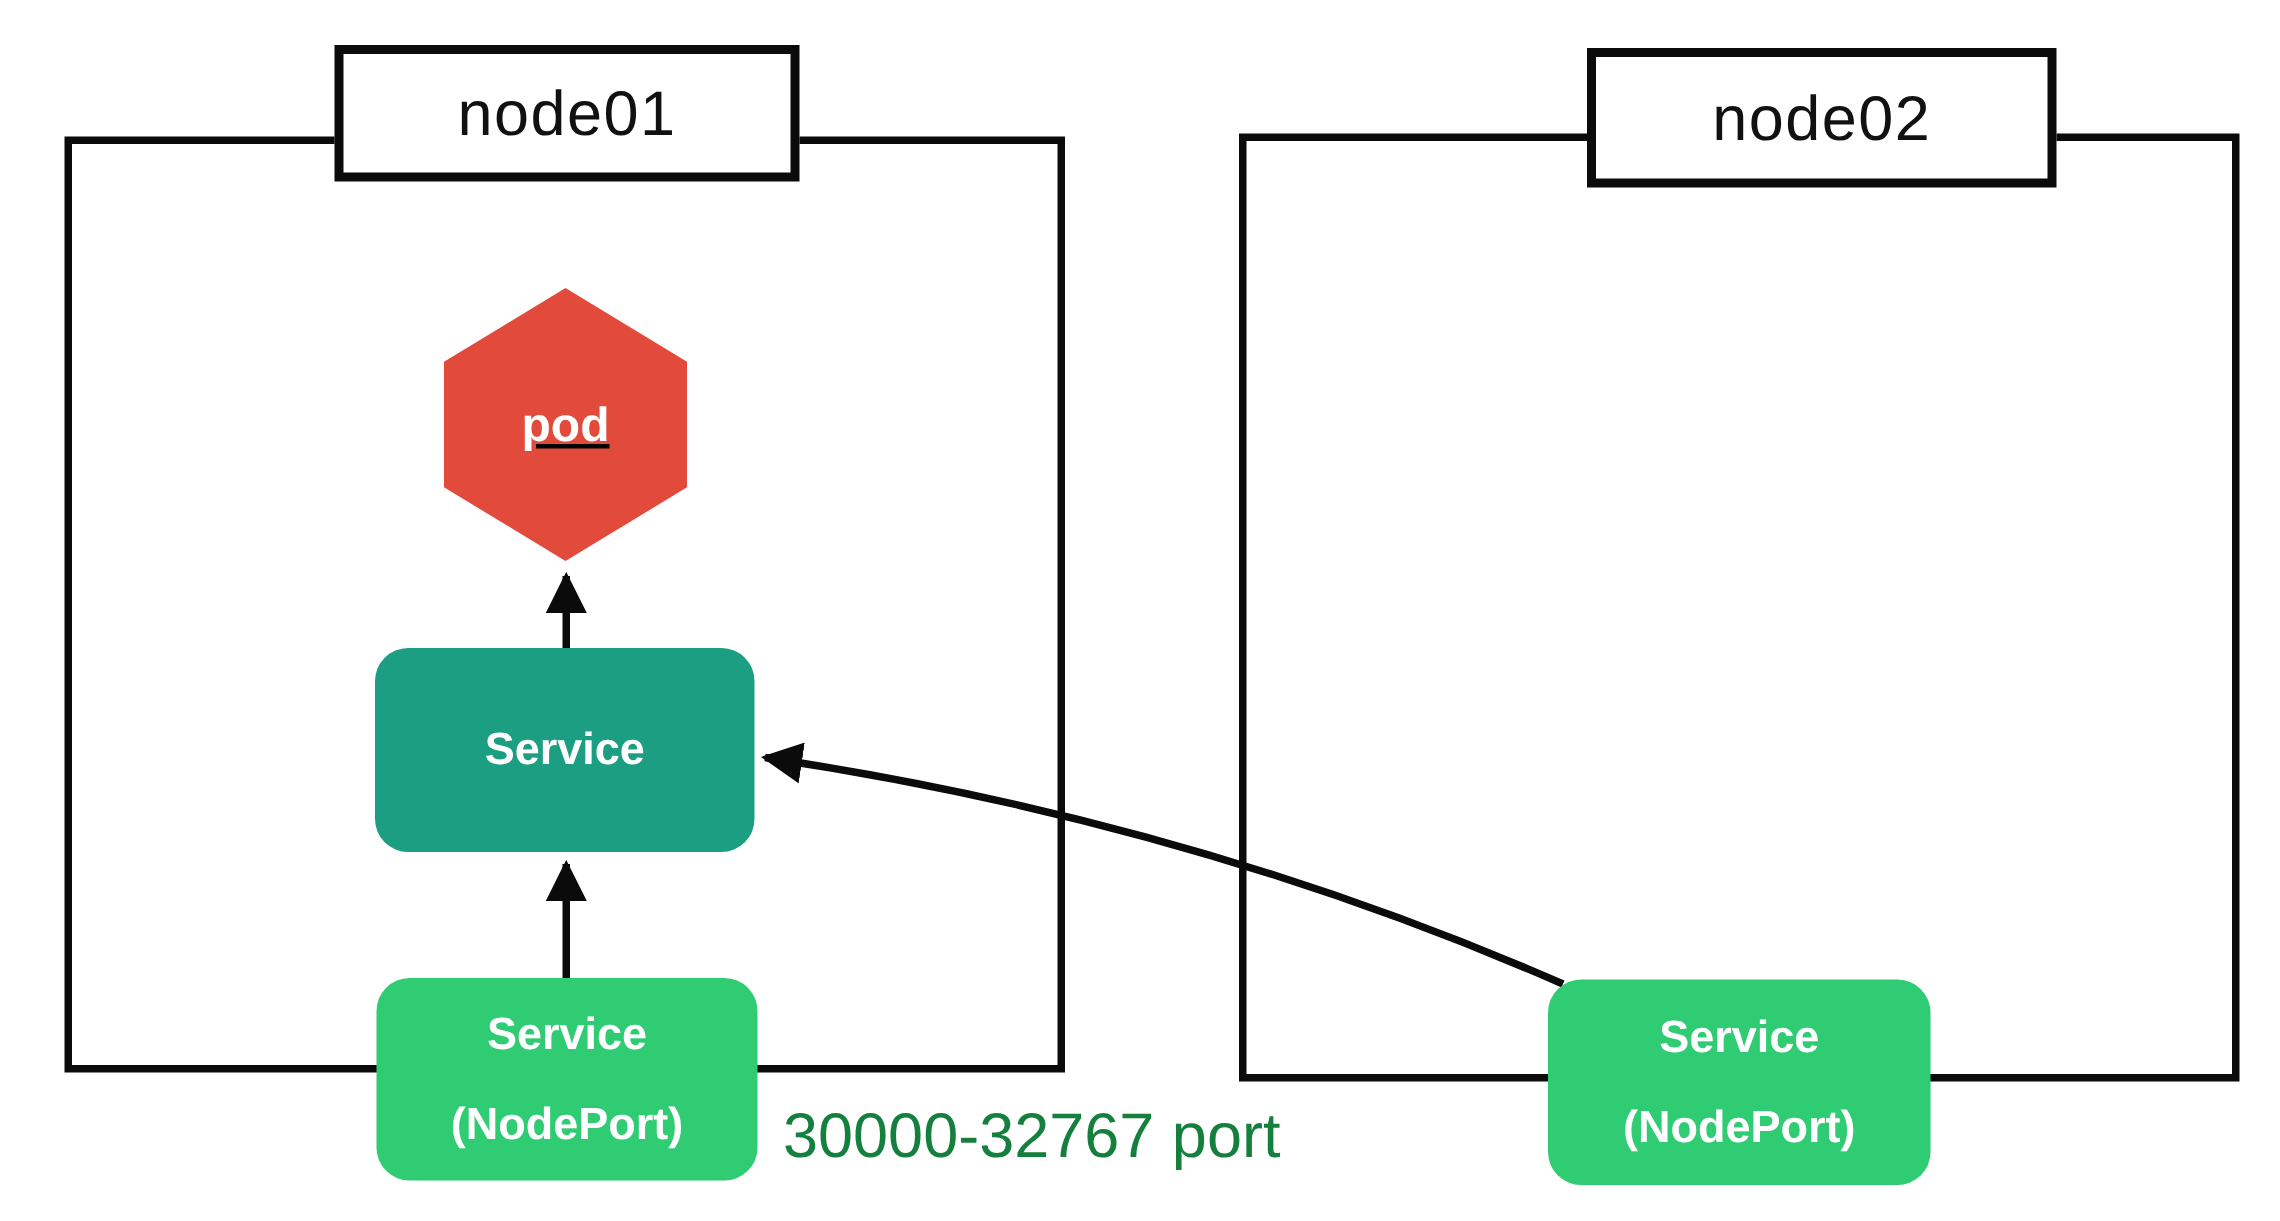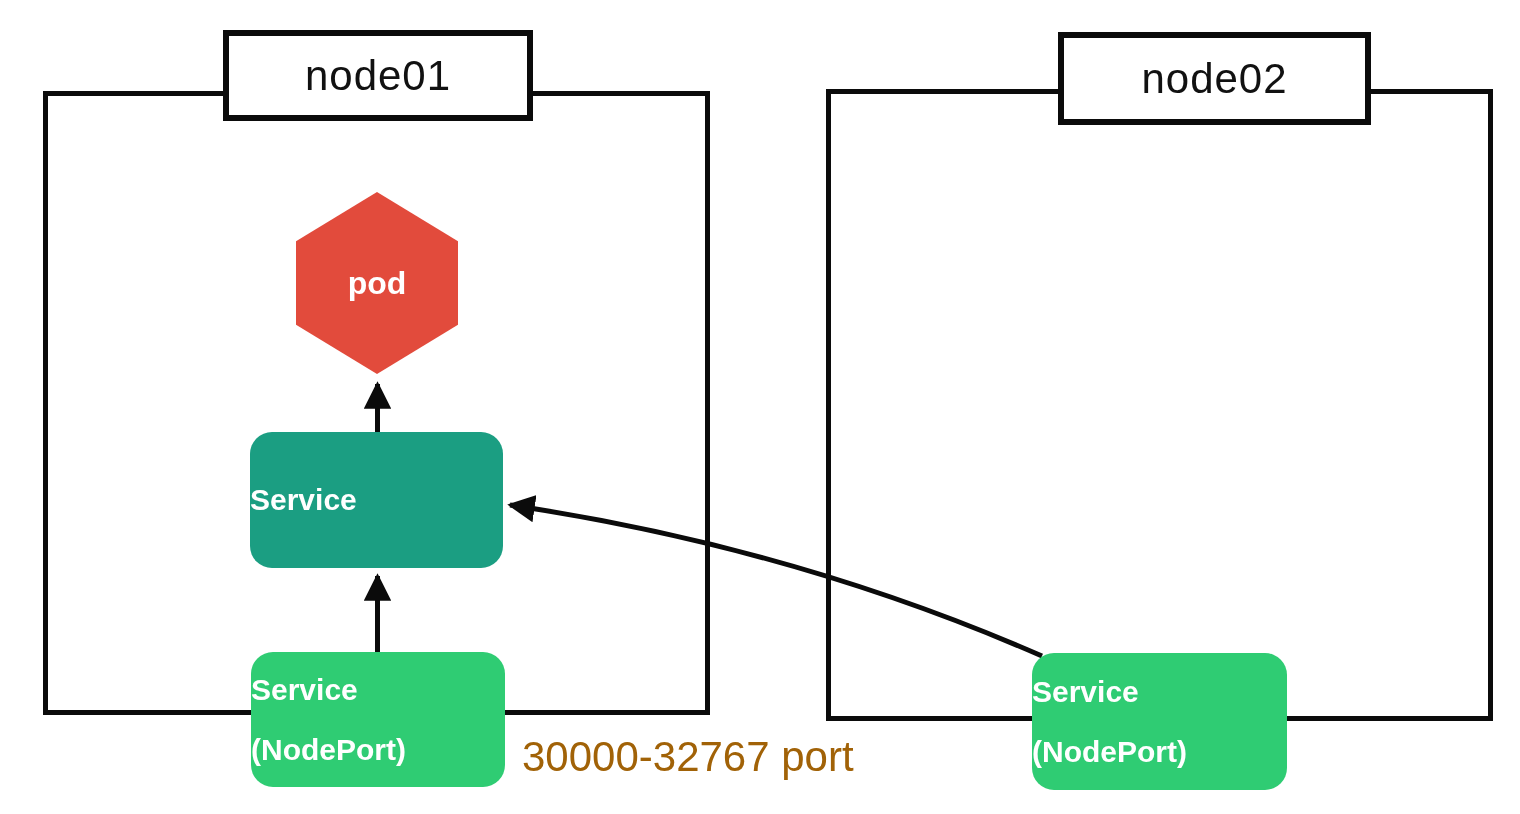--- a/index.html
+++ b/index.html
@@ -71,42 +71,42 @@
     font-size: 32px;
     font-weight: 700;
   }
 
   
   .service-box {
     position: absolute;
     border-radius: 22px;
     display: flex;
     flex-direction: column;
-    align-items: flex-start;
+    align-items: center;
     justify-content: center;
     z-index: 4;
   }
   #service-clusterip-box   { left: 250px;  top: 432px; width: 253px; height: 136px; }
   #service-nodeport-left-box  { left: 251px;  top: 652px; width: 254px; height: 135px; }
   #service-nodeport-right-box { left: 1032px; top: 653px; width: 255px; height: 137px; }
   .service-line {
     color: #ffffff;
     font-size: 30px;
     font-weight: 700;
     line-height: 60px;
     white-space: nowrap;
   }
 
   
   #port-range-label {
     position: absolute;
     left: 522px; top: 733px;
     font-size: 42px;
     font-weight: 500;
-    color: #a16207;
+    color: #15803d;
     z-index: 4;
     white-space: nowrap;
   }
 </style>
 </head>
 <body>
 
 <div class="canvas">
 
   <div class="node-box" id="node01-box"></div>
@@ -123,21 +123,21 @@
     <defs>
       <marker id="ah" viewBox="0 0 10 10" refX="9" refY="5" markerWidth="5.5" markerHeight="5.5" orient="auto-start-reverse">
         <path d="M 0 0 L 10 5 L 0 10 z" fill="#0b0b0b"></path>
       </marker>
     </defs>
     <path class="arrow-path" d="M 377.5 653 L 377.5 576" marker-end="url(#ah)" stroke="#0b0b0b"></path>
     <path class="arrow-path" d="M 377.5 433 L 377.5 384" marker-end="url(#ah)" stroke="#0b0b0b"></path>
     <path class="arrow-path" d="M 1042 656 Q 793 547 510 505" marker-end="url(#ah)" stroke="#0b0b0b"></path>
   </svg>
 
-  <div id="pod-hexagon" style="background-color: rgb(226, 75, 60);">
+  <div id="pod-hexagon" style="background-color: rgb(226, 75, 60); text-decoration: underline;">
     <span class="pod-label">pod</span>
   </div>
 
   <div class="service-box" id="service-clusterip-box" style="background-color: rgb(27, 158, 130);">
     <span class="service-line">Service</span>
   </div>
 
   <div class="service-box" id="service-nodeport-left-box" style="background-color: rgb(47, 204, 115);">
     <span class="service-line">Service</span>
     <span class="service-line">(NodePort)</span>

